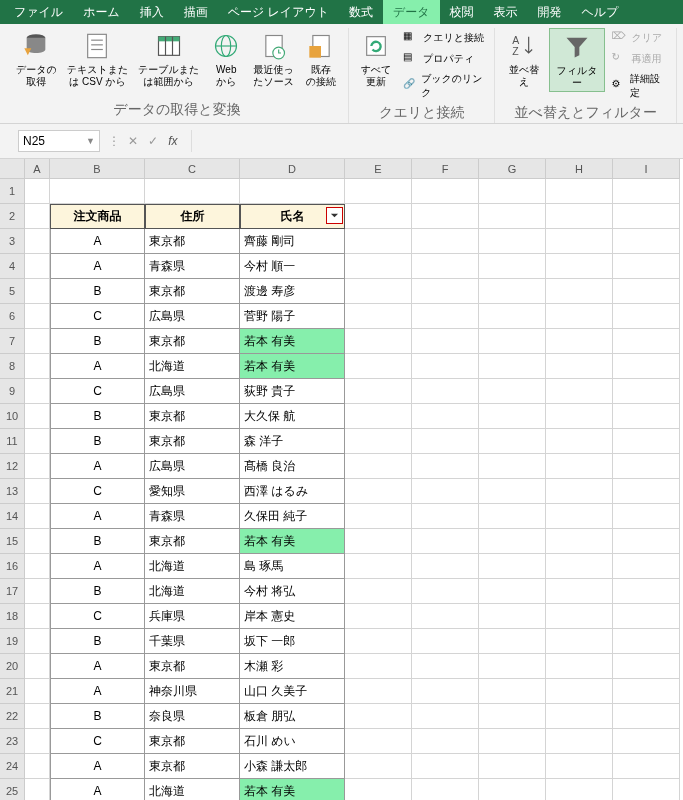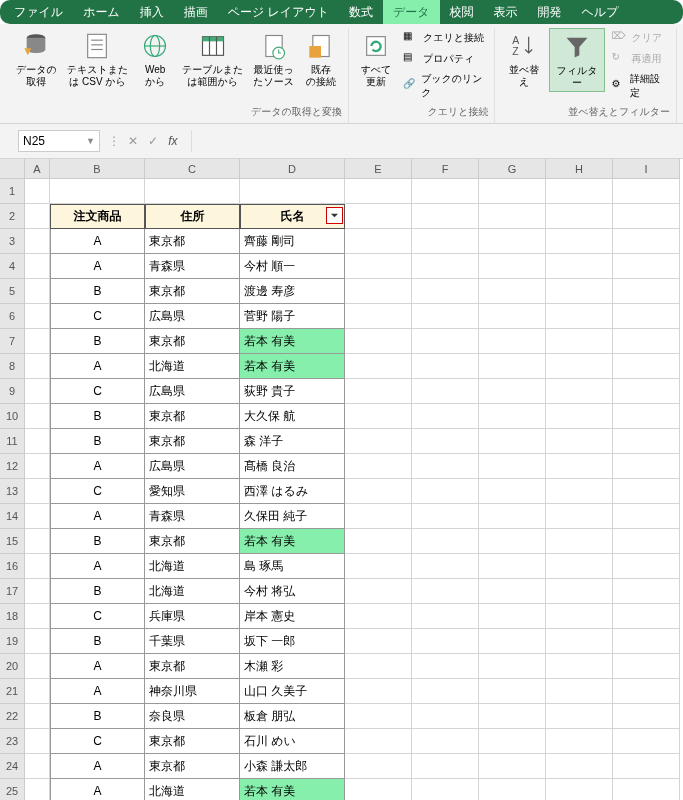--- a/index.html
+++ b/index.html
@@ -1,31 +1,31 @@
 <!DOCTYPE html>
 <html><head>
 <meta charset="utf-8">
 <style>
 * { margin: 0; padding: 0; box-sizing: border-box; font-family: "Meiryo UI", sans-serif; }
 body { width: 683px; height: 800px; background: #fff; overflow: hidden; font-size: 12px; }
 
 
-.titlebar { background: #217346; height: 24px; display: flex; padding: 0 4px; border-radius: 10px; }
+.titlebar { background: #217346; height: 24px; display: flex; padding: 0 4px; }
 .tab { padding: 4px 10px; color: #fff; font-size: 12px; cursor: pointer; }
 .tab.active { background: #86efac; color: #217346; }
 
 
 .ribbon { background: #f3f3f3; border-bottom: 1px solid #d4d4d4; height: 100px; display: flex; padding: 4px 6px 0; }
 .grp { display: flex; flex-direction: column; border-right: 1px solid #e0e0e0; padding: 0 6px 2px; }
 .grp-items { flex: 1; display: flex; align-items: flex-start; gap: 2px; }
 .btn { display: flex; flex-direction: column; align-items: center; justify-content: flex-start; padding: 2px 4px; cursor: pointer; font-size: 10px; text-align: center; line-height: 1.2; min-width: 42px; }
 .btn .ico { width: 32px; height: 32px; display: flex; align-items: center; justify-content: center; margin-bottom: 2px; }
 .btn-sm { display: flex; align-items: center; gap: 4px; padding: 2px 4px; font-size: 10px; cursor: pointer; }
 .btn-sm .ico { width: 16px; height: 16px; }
-.grp-label { text-align: right; font-size: 10px; color: #666; padding: 2px 0; }
+.grp-label { text-align: center; font-size: 14px; color: #666; padding: 2px 0; }
 .btn.active { background: #d0e8d6; border: 1px solid #86bf8e; }
 .col-stack { display: flex; flex-direction: column; gap: 1px; }
 
 
 .formula-area { background: #f3f3f3; padding: 6px; border-bottom: 1px solid #d4d4d4; }
 .namebox-row { display: flex; align-items: center; gap: 8px; margin-left: 12px; }
 .namebox { width: 82px; height: 22px; border: 1px solid #ccc; background: #fff; padding: 0 4px; display: flex; align-items: center; justify-content: space-between; }
 .fx-controls { display: flex; align-items: center; gap: 10px; color: #999; }
 
 
@@ -86,39 +86,39 @@
               <line x1="7" y1="11" x2="17" y2="11" stroke="#888"></line>
               <line x1="7" y1="15" x2="17" y2="15" stroke="#888"></line>
             </svg>
           </span>
         <span style="white-space:pre">テキストまた
 は CSV から</span>
       </div>
       <div class="btn">
         <span class="ico">
             <svg width="28" height="28" viewBox="0 0 24 24">
-              <circle cx="12" cy="12" r="9" fill="none" stroke="#3a7"></circle>
-              <ellipse cx="12" cy="12" rx="4" ry="9" fill="none" stroke="#3a7"></ellipse>
-              <line x1="3" y1="12" x2="21" y2="12" stroke="#3a7"></line>
-            </svg>
-          </span>
-        <span style="white-space:pre">Web
-から</span>
-      </div>
-      <div class="btn">
-        <span class="ico">
-            <svg width="28" height="28" viewBox="0 0 24 24">
               <rect x="3" y="4" width="18" height="16" fill="#fff" stroke="#555"></rect>
               <rect x="3" y="4" width="18" height="4" fill="#4a7"></rect>
               <line x1="9" y1="4" x2="9" y2="20" stroke="#555"></line>
               <line x1="15" y1="4" x2="15" y2="20" stroke="#555"></line>
             </svg>
           </span>
         <span style="white-space:pre">テーブルまた
 は範囲から</span>
+      </div>
+      <div class="btn">
+        <span class="ico">
+            <svg width="28" height="28" viewBox="0 0 24 24">
+              <circle cx="12" cy="12" r="9" fill="none" stroke="#3a7"></circle>
+              <ellipse cx="12" cy="12" rx="4" ry="9" fill="none" stroke="#3a7"></ellipse>
+              <line x1="3" y1="12" x2="21" y2="12" stroke="#3a7"></line>
+            </svg>
+          </span>
+        <span style="white-space:pre">Web
+から</span>
       </div>
       <div class="btn">
         <span class="ico">
             <svg width="28" height="28" viewBox="0 0 24 24">
               <rect x="5" y="3" width="14" height="18" fill="#fff" stroke="#888"></rect>
               <circle cx="16" cy="18" r="5" fill="#fff" stroke="#4a7"></circle>
               <path d="M16 15v3h2" stroke="#4a7" fill="none"></path>
             </svg>
           </span>
         <span style="white-space:pre">最近使っ

